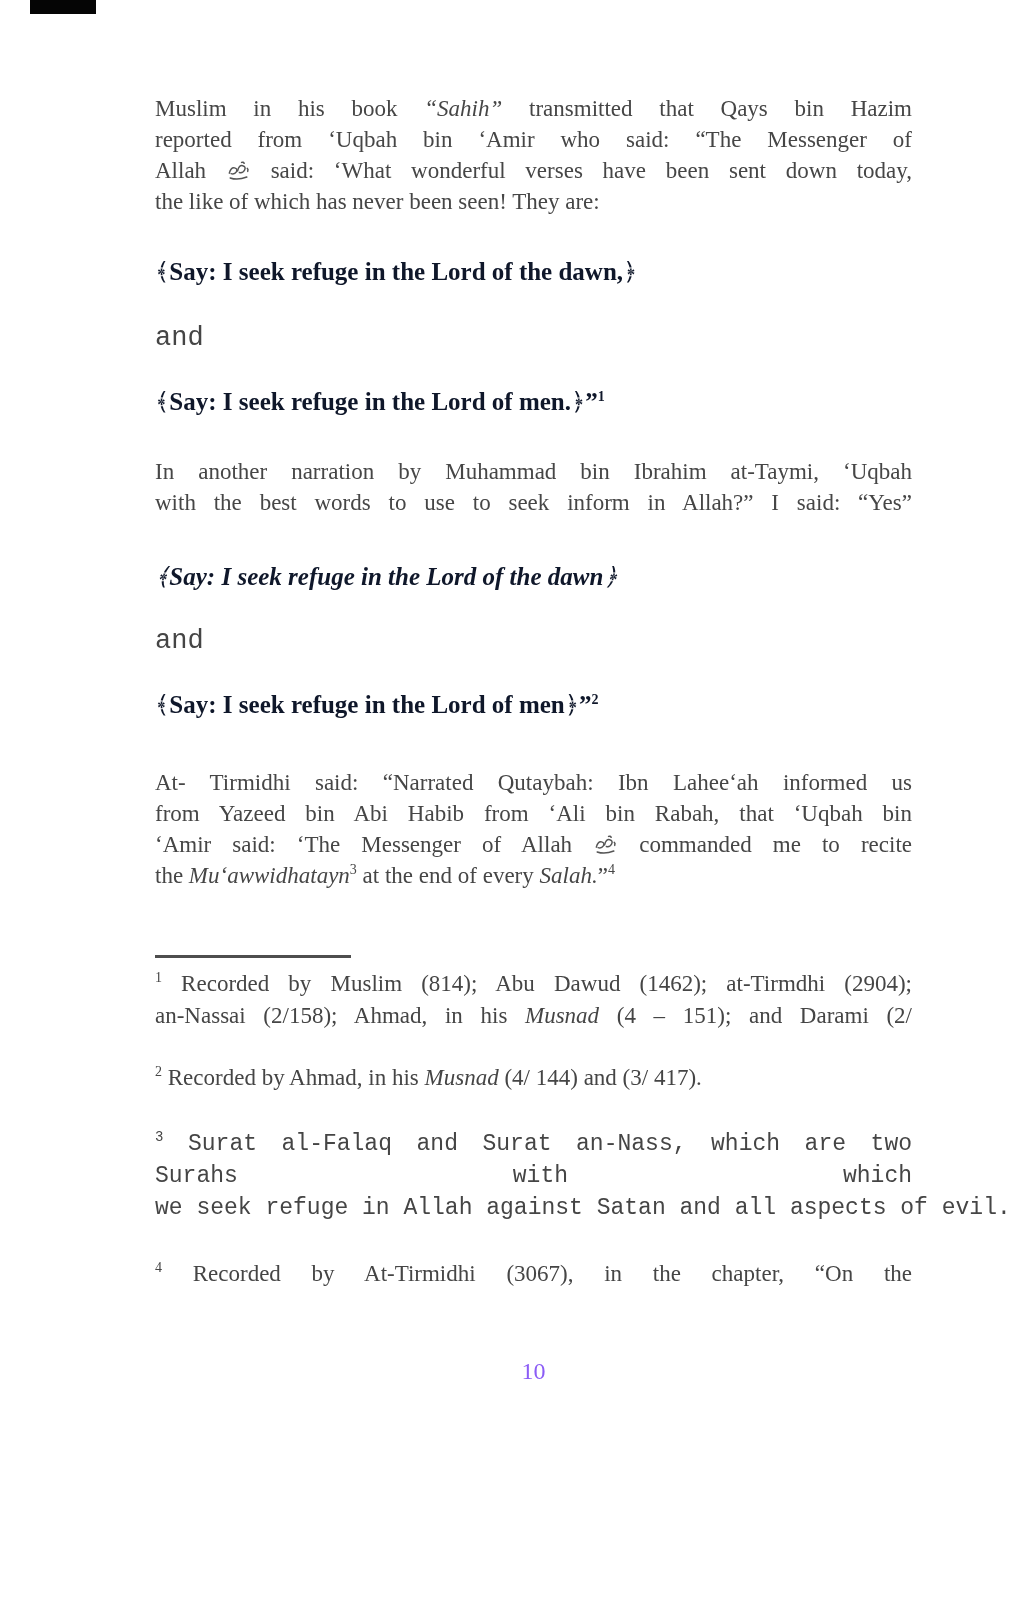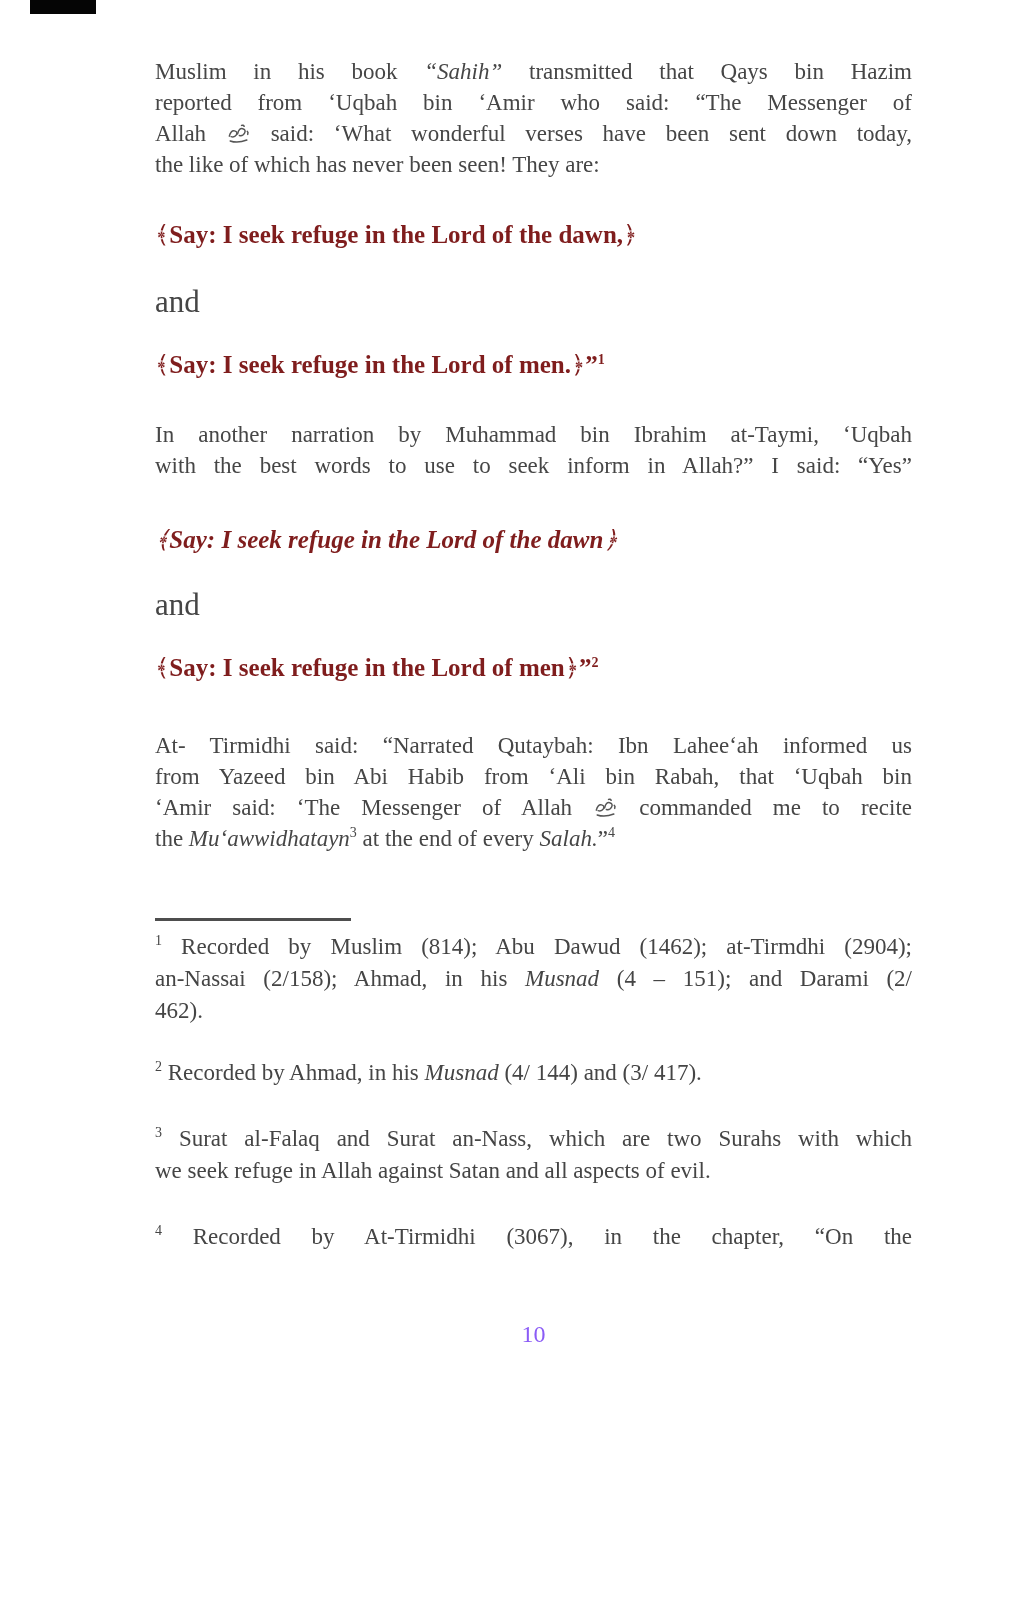--- a/index.html
+++ b/index.html
@@ -23,41 +23,41 @@
     font-size:23px;line-height:31px;white-space:nowrap;
   }
   .tl.just{
     white-space:normal;
     text-align:justify;
     text-align-last:justify;
   }
   .block{margin:0;}
   .para .tl{color:#464646;}
   .quote .tl{
-    font-weight:700;font-size:25px;line-height:34px;color:#7f1d1d;
+    font-weight:700;font-size:25px;line-height:34px;color:#0f172a;
   }
-  .conj .tl{font-size:31px;line-height:31px;}
+  .conj .tl{font-size:27px;line-height:31px;font-family:Liberation Mono, monospace;}
   .footnote .tl{font-size:23px;line-height:32px;}
   
-  #para1{padding-top:56px;}
+  #para1{padding-top:93px;}
   #quote1{margin-top:38px;}
   #conj1{margin-top:34px;}
   #quote2{margin-top:31px;}
   #para2{margin-top:37px;}
   #quote3{margin-top:42px;font-style:italic;}
   #conj2{margin-top:32px;}
   #quote4{margin-top:31px;}
   #para3{margin-top:45px;}
   .fn-sep{
     margin:64px 0 0 0;border:none;width:196px;height:0;
     border-top:3px solid #4e4e4e;
   }
   #fn1{margin-top:10px;}
   #fn2{margin-top:30px;}
-  #fn3{margin-top:34px;}
+  #fn3{margin-top:34px;font-family:Liberation Mono, monospace;}
   #fn4{margin-top:34px;}
   .page-number{
     margin-top:66px;text-align:center;font-size:24px;color:#8b5cf6;
     line-height:31px;
   }
   
   .i{font-style:italic;}
   .sup{
     font-size:14px;vertical-align:super;line-height:0;letter-spacing:0;
   }
@@ -131,21 +131,20 @@
     <path d="M23 9.5 Q24.5 10.5 23.5 13"></path>
   </svg></span><span> commanded me to recite</span></div>
       <div class="tl"><span>the </span><span class="i">Mu‘awwidhatayn</span><span class="sup">3</span><span> at the end of every </span><span class="i">Salah.</span><span>”</span><span class="sup">4</span></div>
     </div>
 
   <hr class="fn-sep">
 
   <div id="fn1" class="block footnote">
       <div class="tl just"><span class="sup">1</span><span> Recorded by Muslim (814); Abu Dawud (1462); at-Tirmdhi (2904);</span></div>
       <div class="tl just"><span>an-Nassai (2/158); Ahmad, in his </span><span class="i">Musnad</span><span> (4 – 151); and Darami (2/</span></div>
-      <div class="tl"><span>462).</span></div>
     </div>
 
   <div id="fn2" class="block footnote">
       <div class="tl"><span class="sup">2</span><span> Recorded by Ahmad, in his </span><span class="i">Musnad</span><span> (4/ 144) and (3/ 417).</span></div>
     </div>
 
   <div id="fn3" class="block footnote">
       <div class="tl just"><span class="sup">3</span><span> Surat al-Falaq and Surat an-Nass, which are two Surahs with which</span></div>
       <div class="tl"><span>we seek refuge in Allah against Satan and all aspects of evil.</span></div>
     </div>

